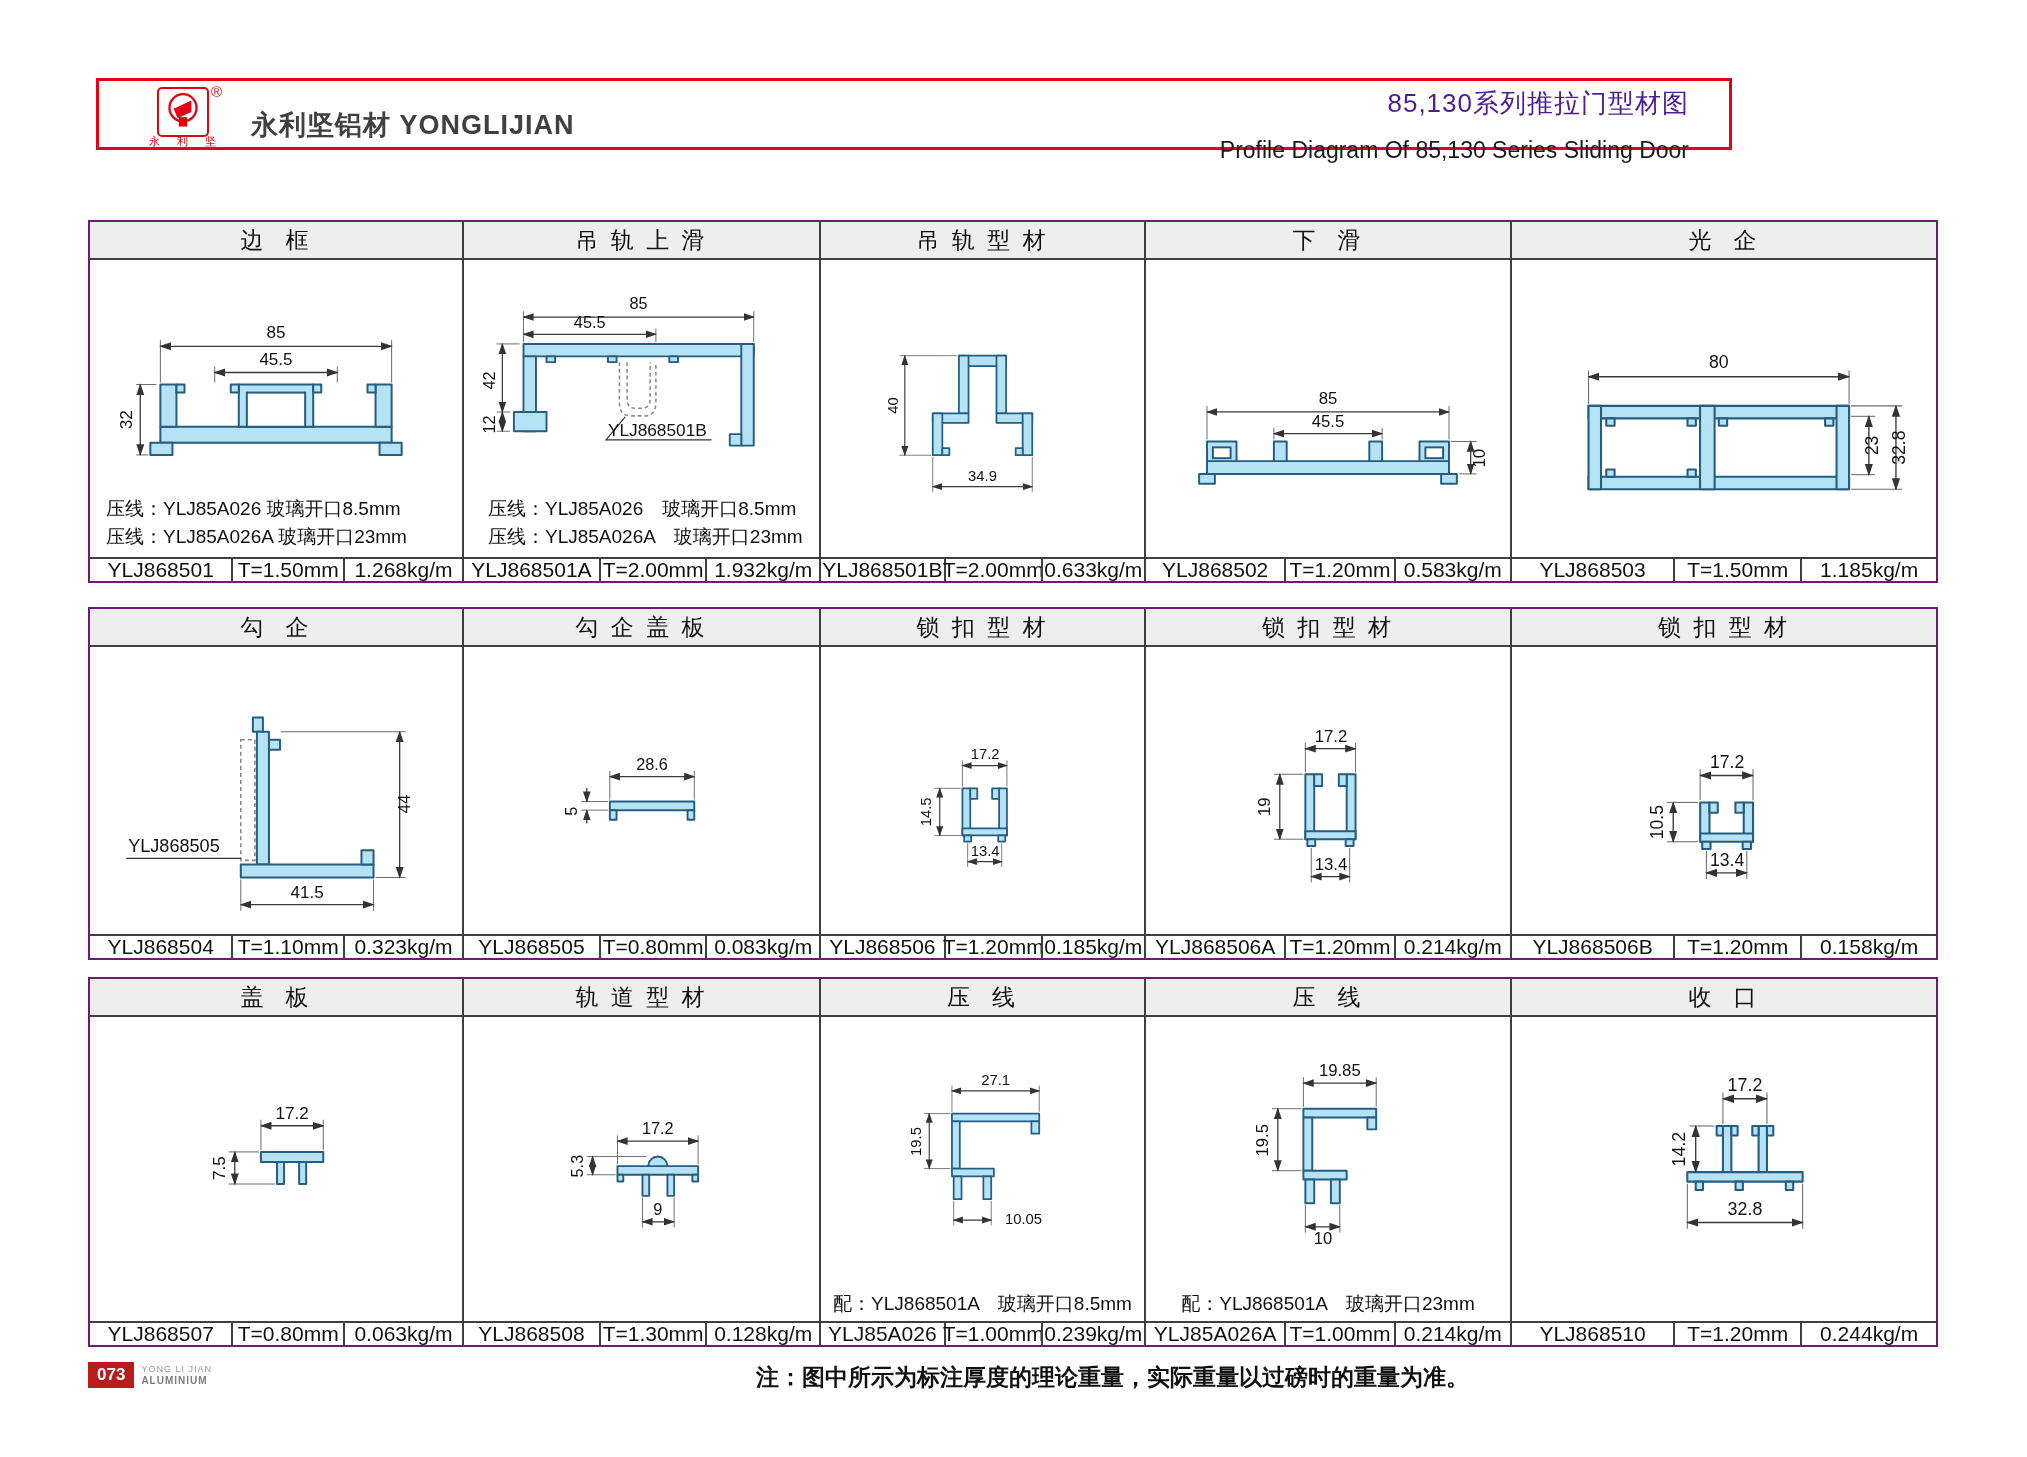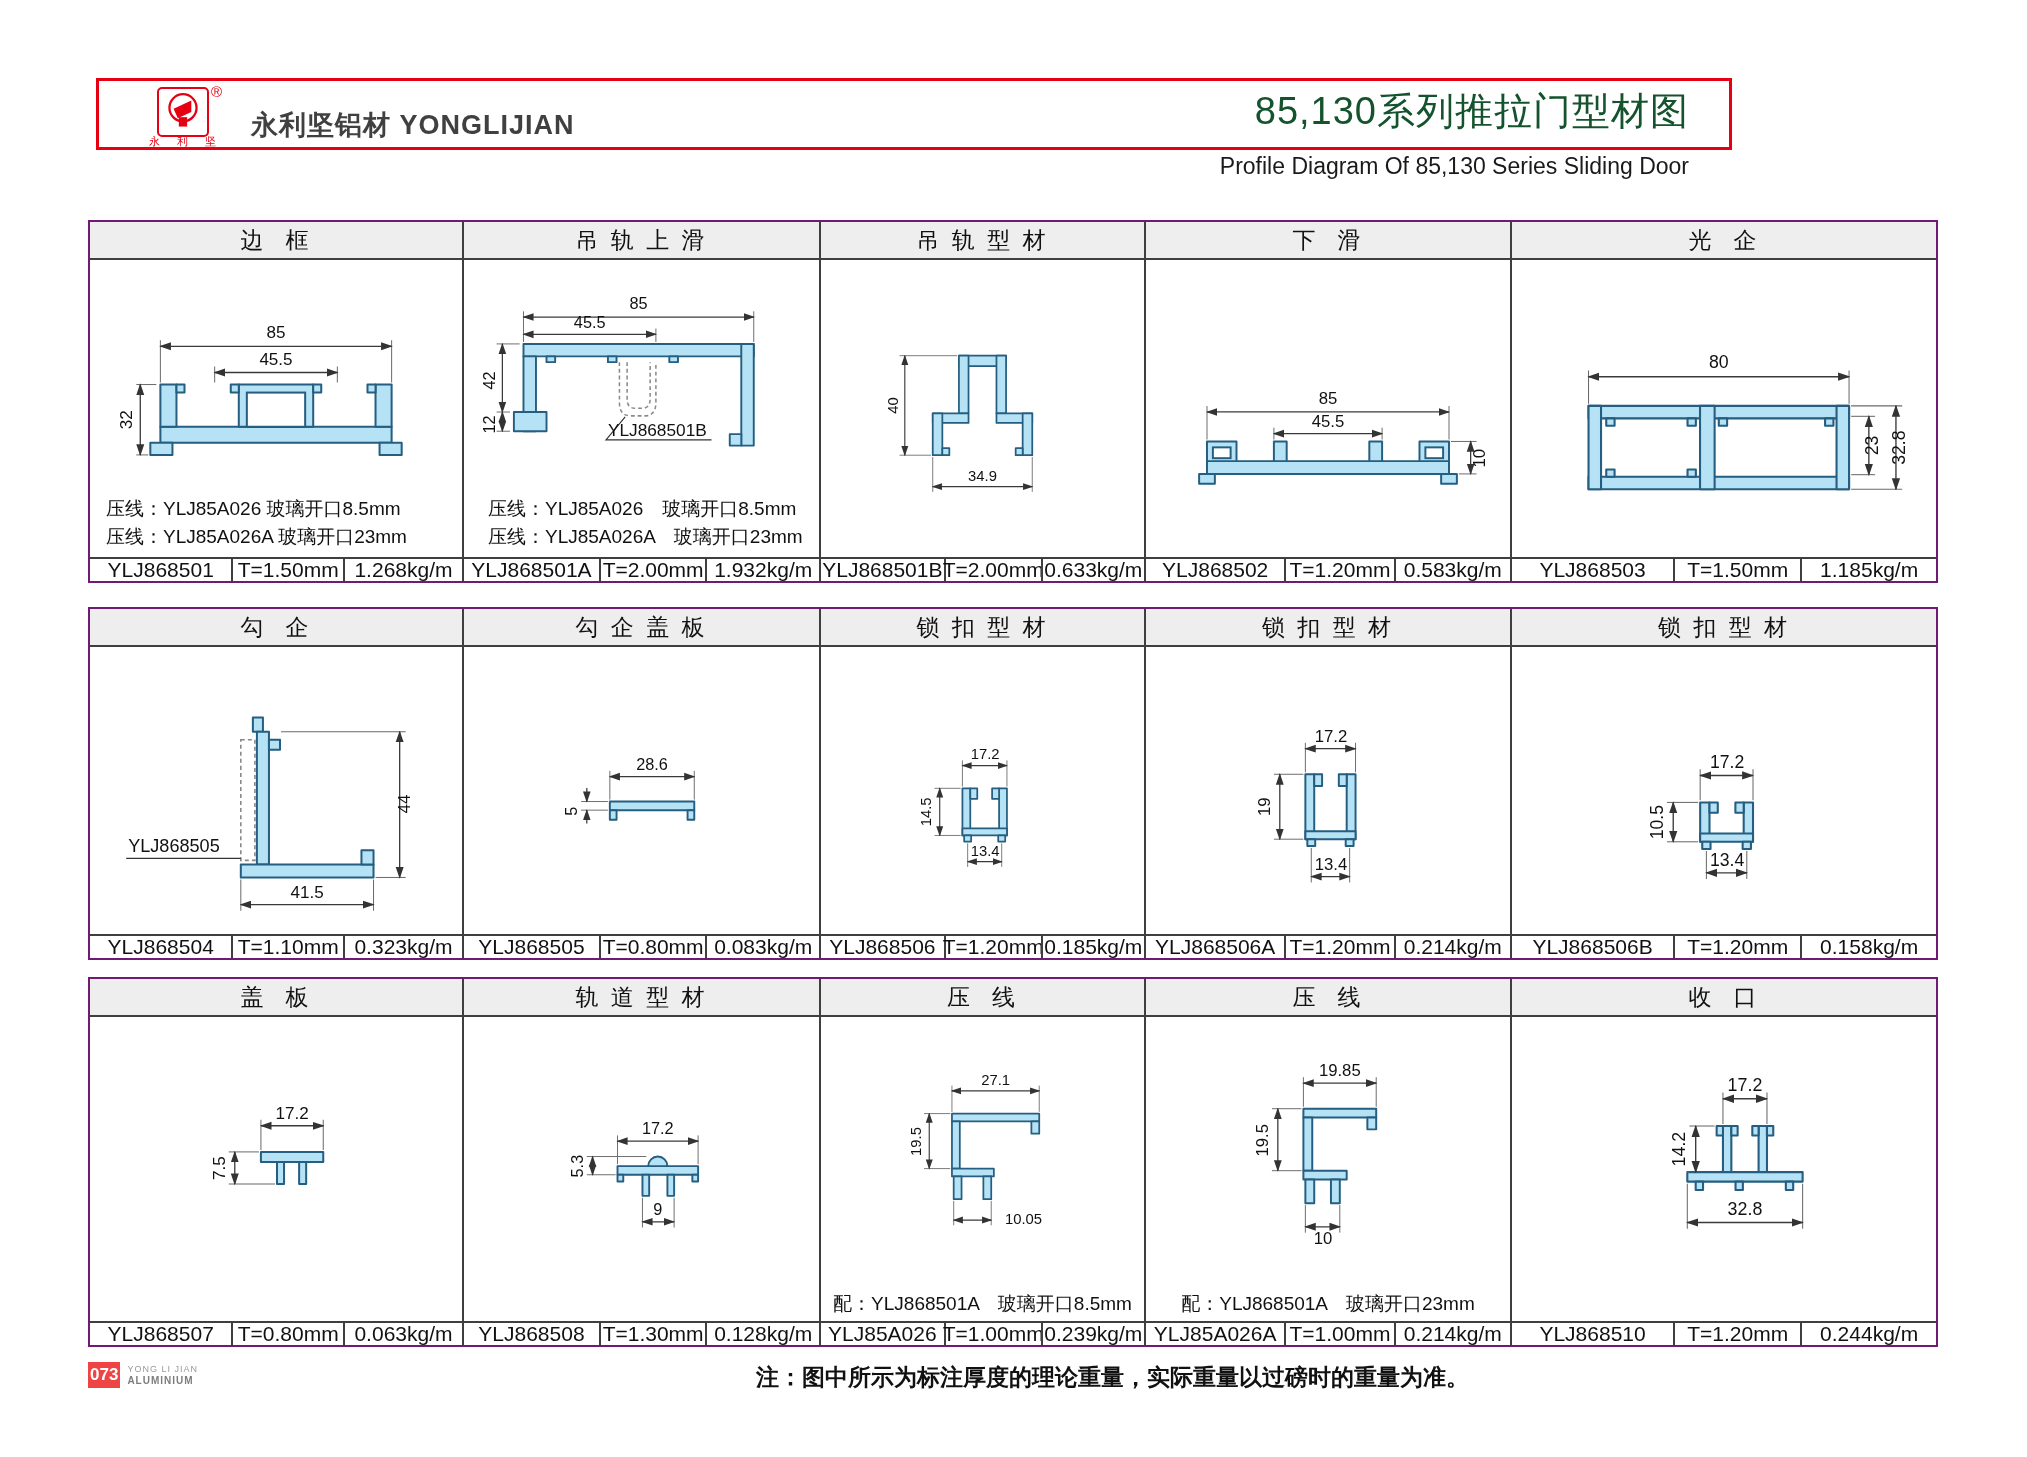--- a/index.html
+++ b/index.html
@@ -6,21 +6,21 @@
   .page{position:relative;width:2027px;height:1457px;background:#fff;overflow:hidden;
         font-family:"Liberation Sans","DejaVu Sans",sans-serif;color:#111;}
 
   
   .header-box{position:absolute;left:96px;top:78px;width:1636px;height:72px;border:3px solid #e60012;box-sizing:border-box;}
   .logo-box{position:absolute;left:58px;top:6px;width:48px;height:46px;border:2px solid #e60012;border-radius:5px;}
   .logo-reg{position:absolute;left:112px;top:2px;color:#e60012;font-size:15px;}
   .logo-chars{position:absolute;left:50px;top:53px;color:#e60012;font-size:11px;letter-spacing:7px;white-space:nowrap;}
   .brand-text{position:absolute;left:152px;top:26px;color:#404040;font-size:27px;font-weight:bold;letter-spacing:1px;white-space:nowrap;}
   .title-block{position:absolute;right:40px;top:5px;text-align:right;}
-  .title-zh{font-size:38px;color:#14532d;letter-spacing:1px;}
+  .title-zh{font-size:26px;color:#4c1d95;letter-spacing:1px;}
   .title-en{font-size:23px;color:#1a1a1a;margin-top:16px;}
 
   
   .row-table{position:absolute;left:88px;width:1850px;border:2px solid #701a75;box-sizing:border-box;display:flex;background:#fff;}
   .rt1{top:220px;height:363px;}
   .rt2{top:607px;height:353px;}
   .rt3{top:977px;height:370px;}
   .cell{display:flex;flex-direction:column;box-sizing:border-box;}
   .cell + .cell{border-left:2px solid #3f3f3f;}
   .c1{width:372px;} .c2{width:357px;} .c3{width:325px;} .c4{width:366px;justify-content:flex-end;} .c5{flex:1;}
@@ -40,21 +40,21 @@
   .alh{fill:#ffffff;stroke:#255e80;stroke-width:2;}
   .dim-line{stroke:#3a3a3a;stroke-width:1.3;}
   .ext{stroke:#6a6a6a;stroke-width:1;}
   .dt{font-size:17px;fill:#111;text-anchor:middle;font-family:"Liberation Sans","DejaVu Sans",sans-serif;}
   .lbl{font-size:18px;fill:#111;font-family:"Liberation Sans","DejaVu Sans",sans-serif;}
   .ghost{fill:none;stroke:#8a8a8a;stroke-width:1.6;stroke-dasharray:4 3;}
   .ld{stroke:#333;stroke-width:1.2;fill:none;}
 
   
   .page-tag{position:absolute;left:88px;top:1362px;display:flex;align-items:flex-start;}
-  .page-num{background:#ef4444;color:#fff;font-size:17px;font-weight:bold;padding:3px 2px;}
+  .page-num{background:#b91c1c;color:#fff;font-size:17px;font-weight:bold;padding:3px 9px;}
   .page-brand{margin-left:7px;line-height:11px;padding-top:2px;}
   .pb1{font-size:9px;color:#9a9a9a;letter-spacing:1px;}
   .pb2{font-size:10px;color:#7d7d7d;font-weight:bold;letter-spacing:1px;}
   .bottom-note{position:absolute;left:756px;top:1362px;font-size:23px;font-weight:bold;color:#111;white-space:nowrap;}
 </style>
 </head>
 <body>
 
 <svg width="0" height="0" style="position:absolute" aria-hidden="true">
   <defs>

